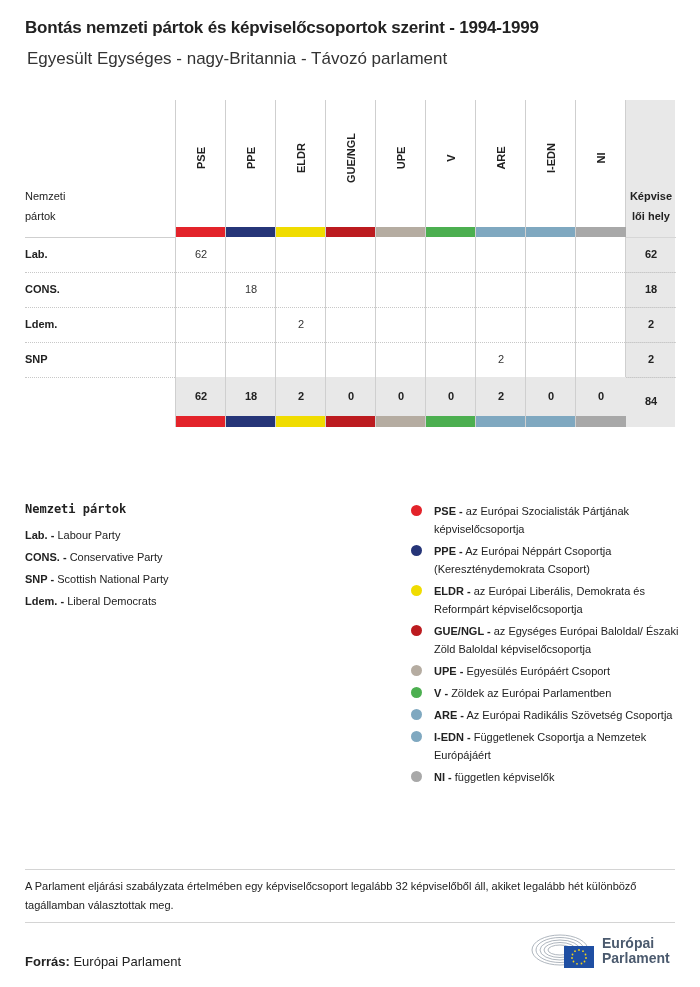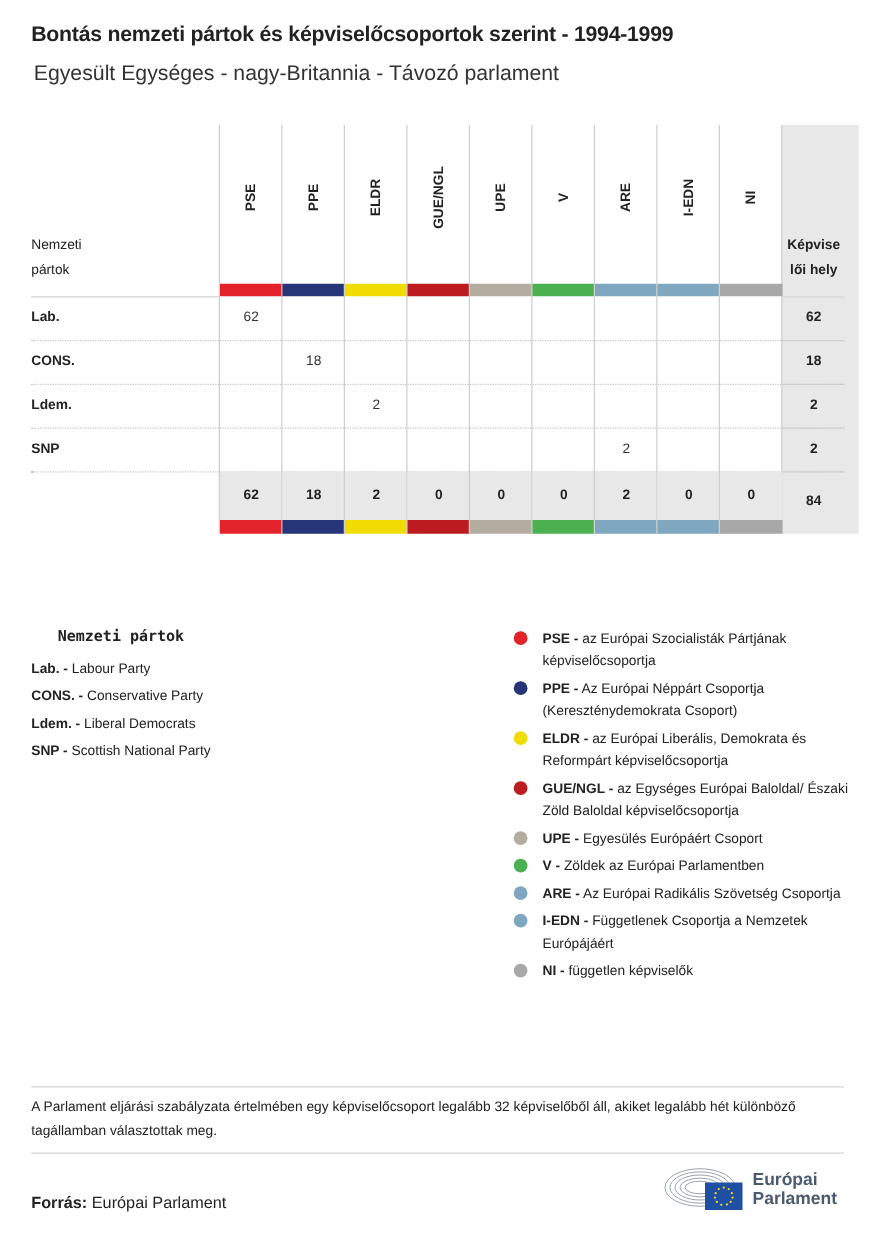--- a/index.html
+++ b/index.html
@@ -11,31 +11,31 @@
   .hdr-left { position: absolute; left: 0; top: 86px; font-size: 11px; font-weight: normal; line-height: 20px; color: #222; }
   .col { position: absolute; top: 0; width: 50px; height: 327px; border-left: 1px solid #cfcfcf; }
   .col .lbl { position: absolute; left: 0; top: 0; width: 50px; height: 127px; }
   .col .lbl span { position: absolute; left: 50%; top: 58px; transform: translate(-50%, -50%) rotate(-90deg); font-size: 11px; font-weight: bold; white-space: nowrap; color: #222; }
   .col .bar-top { position: absolute; left: 0; top: 127px; width: 50px; height: 10px; }
   .col .bar-bot { position: absolute; left: 0; top: 316px; width: 50px; height: 11px; }
   .col .total-bg { position: absolute; left: 0; top: 277px; width: 50px; height: 39px; background: #e8e8e8; }
   .cell { position: absolute; left: 0; width: 50px; height: 35px; line-height: 35px; text-align: center; font-size: 11px; color: #333; }
   .cell.tot { top: 277px; height: 39px; line-height: 39px; font-weight: bold; color: #222; }
 
-  .sum-col { position: absolute; left: 600px; top: 0; width: 62px; height: 327px; background: #e8e8e8; border-left: 1px solid #cfcfcf; }
+  .sum-col { position: absolute; left: 600px; top: 0; width: 50px; height: 327px; background: #e8e8e8; border-left: 1px solid #cfcfcf; }
   .sum-col .hd { position: absolute; left: 0; top: 86px; width: 50px; text-align: center; font-size: 11px; font-weight: bold; line-height: 20px; color: #222; }
   .sum-col .cell { font-weight: bold; color: #222; }
   .sum-col .cell.grand { top: 277px; height: 50px; line-height: 48px; }
 
   .row-line { position: absolute; left: 0; height: 0; width: 650px; border-top: 1px dotted #c8c8c8; }
   .row-line.solid { border-top: 1px solid #cfcfcf; width: 150px; }
   .row-label { position: absolute; left: 0; height: 35px; line-height: 35px; font-size: 11px; font-weight: bold; color: #222; }
 
   .leg-left { position: absolute; left: 25px; top: 502px; }
-  .leg-left h3 { font-family: "DejaVu Sans Mono", monospace; font-size: 12px; font-weight: bold; margin-bottom: 8px; color: #222; text-align: center; }
+  .leg-left h3 { font-family: "DejaVu Sans Mono", monospace; font-size: 12px; font-weight: bold; margin-bottom: 8px; color: #222; }
   .leg-left .li { font-size: 11px; line-height: 22px; color: #222; }
   .leg-left .li b { font-weight: bold; }
 
   .leg-right { position: absolute; left: 410px; top: 502px; width: 270px; }
   .leg-right h3 { font-size: 11px; font-weight: bold; margin-bottom: 9px; color: #222; }
   .gitem { position: relative; padding-left: 24px; font-size: 11px; line-height: 18px; margin-bottom: 4px; color: #222; }
   .gitem .dot { position: absolute; left: 1px; top: 3px; width: 11px; height: 11px; border-radius: 50%; }
 
   .hr { position: absolute; left: 25px; width: 650px; height: 0; border-top: 1px solid #d4d4d4; }
   .note { position: absolute; left: 25px; top: 877px; width: 650px; font-size: 11px; line-height: 19px; color: #222; }
@@ -198,22 +198,22 @@
       <div class="cell tot">0</div>
       <div class="bar-bot" style="background: rgb(168, 168, 168);"></div>
     </div>
   </div>
 
 <div class="leg-left">
   <h3>Nemzeti pártok</h3>
   <div id="partyItems">
       <div class="li"><b>Lab. -</b> <span>Labour Party</span></div>
       <div class="li"><b>CONS. -</b> <span>Conservative Party</span></div>
+      <div class="li"><b>SNP -</b> <span>Scottish National Party</span></div>
       <div class="li"><b>Ldem. -</b> <span>Liberal Democrats</span></div>
-      <div class="li"><b>SNP -</b> <span>Scottish National Party</span></div>
     </div>
 </div>
 
 <div class="leg-right">
   <div id="groupItems">
       <div class="gitem"><span class="dot" style="background: rgb(227, 35, 42);"></span><b>PSE -</b> <span>az Európai Szocialisták Pártjának képviselőcsoportja</span></div>
       <div class="gitem"><span class="dot" style="background: rgb(38, 53, 120);"></span><b>PPE -</b> <span>Az Európai Néppárt Csoportja (Kereszténydemokrata Csoport)</span></div>
       <div class="gitem"><span class="dot" style="background: rgb(240, 220, 0);"></span><b>ELDR -</b> <span>az Európai Liberális, Demokrata és Reformpárt képviselőcsoportja</span></div>
       <div class="gitem"><span class="dot" style="background: rgb(188, 27, 31);"></span><b>GUE/NGL -</b> <span>az Egységes Európai Baloldal/ Északi Zöld Baloldal képviselőcsoportja</span></div>
       <div class="gitem"><span class="dot" style="background: rgb(181, 172, 161);"></span><b>UPE -</b> <span>Egyesülés Európáért Csoport</span></div>

